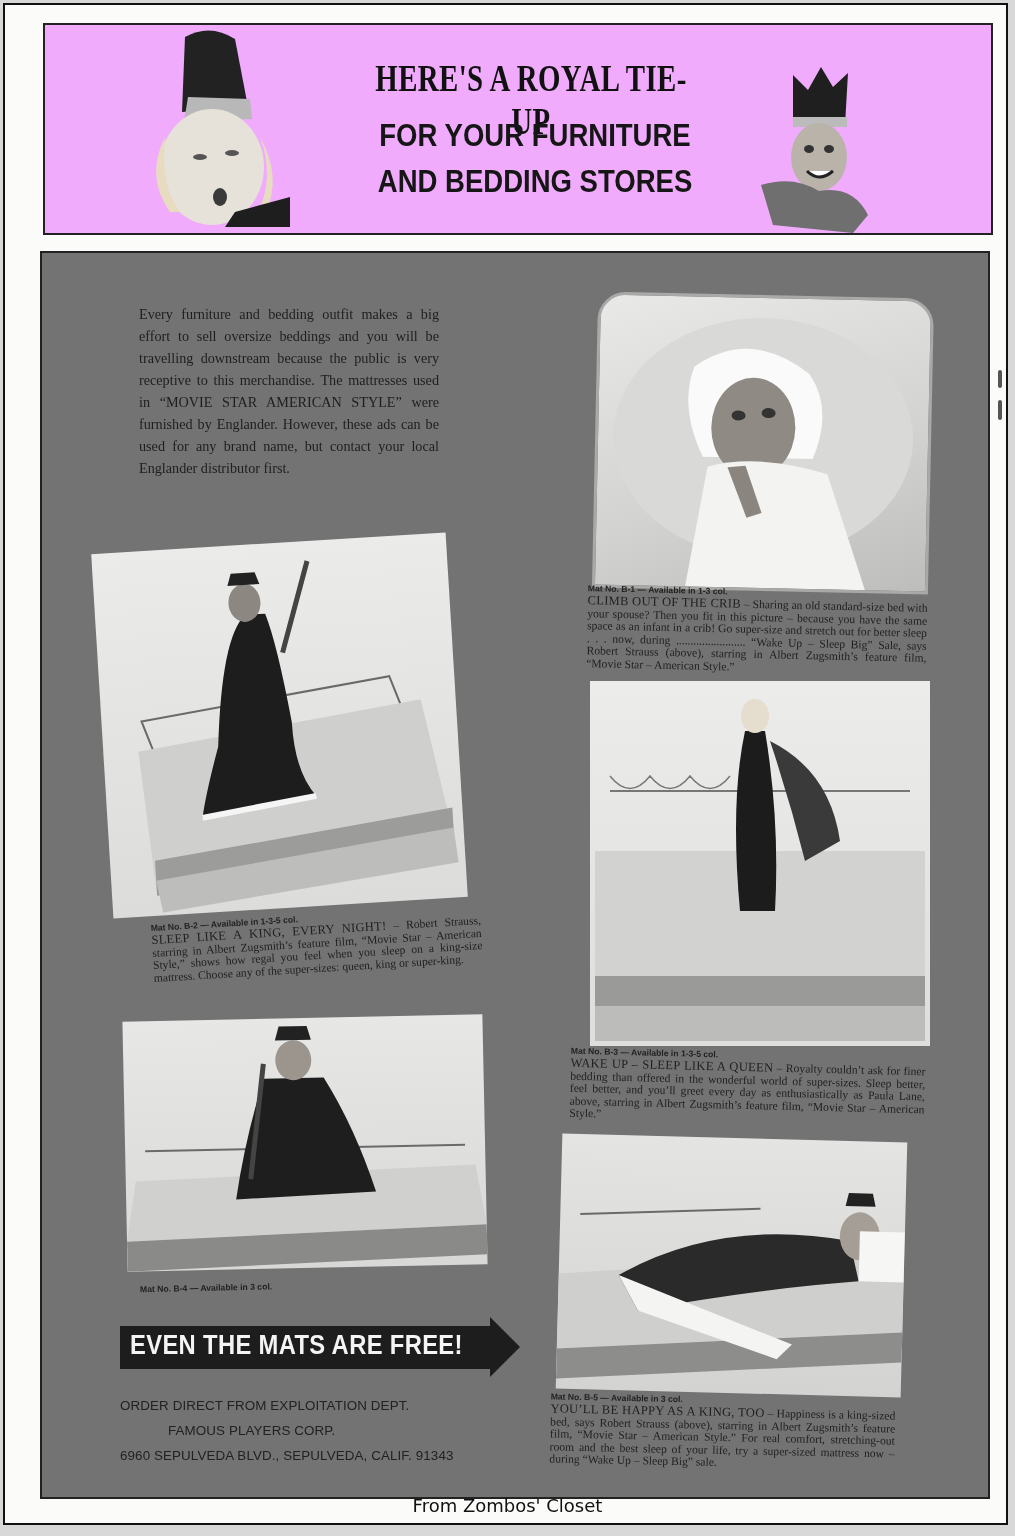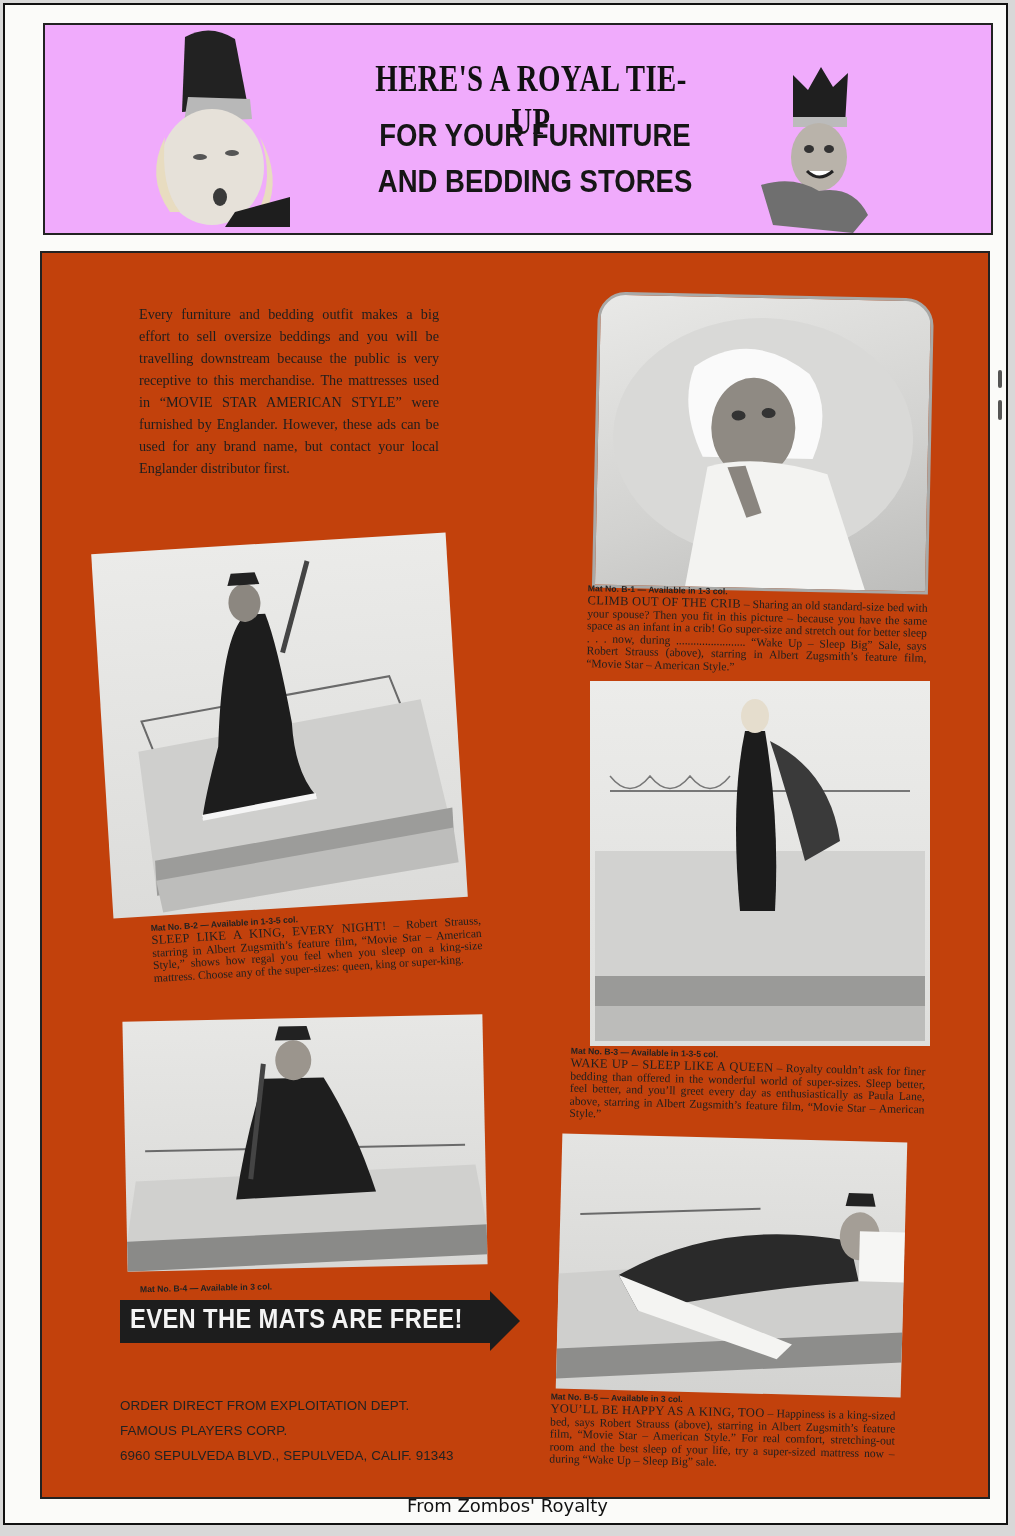--- a/index.html
+++ b/index.html
@@ -12,21 +12,21 @@
     position:absolute; left:3px; top:3px; width:1005px; height:1522px;
     background:#fbfbf9; border:2px solid #111;
     box-sizing:border-box;
   }
   .header-box {
     position:absolute; left:38px; top:18px; width:950px; height:212px;
     border:2px solid #222; box-sizing:border-box; background:#f0abfc;
   }
   .main-box {
     position:absolute; left:35px; top:246px; width:950px; height:1248px;
-    border:2px solid #222; box-sizing:border-box; background:#c2410c;
+    border:2px solid #222; box-sizing:border-box; background:#737373;
   }
   .headline {
     position:absolute; left:276px; top:32px; width:420px; text-align:center;
     font-family:"Liberation Serif", serif; font-weight:bold; font-size:37px;
     letter-spacing:0.5px; transform:scaleX(0.78); transform-origin:center;
     color:#111;
   }
   .subhead {
     position:absolute; left:280px; width:420px; text-align:center;
     font-family:"Liberation Sans", sans-serif; font-weight:bold; font-size:32px;
@@ -48,21 +48,21 @@
   }
 
   .caption { position:absolute; font-size:11.6px; line-height:12.6px; color:#1f1f1f; text-align:justify; }
   .caption .mat {
     display:block; font-family:"Liberation Sans", sans-serif; font-weight:bold;
     font-size:8.6px; line-height:11px; color:#222;
   }
   .caption .title { font-size:12.5px; letter-spacing:0.3px; }
 
   .arrow-banner {
-    position:absolute; left:78px; top:1038px; width:400px; height:60px;
+    position:absolute; left:78px; top:1064px; width:400px; height:60px;
   }
   .arrow-body {
     position:absolute; left:0; top:9px; width:372px; height:43px; background:#1d1d1d;
   }
   .arrow-head {
     position:absolute; left:370px; top:0; width:0; height:0;
     border-top:30px solid transparent; border-bottom:30px solid transparent;
     border-left:30px solid #1d1d1d;
   }
   .arrow-text {
@@ -204,21 +204,21 @@
       <span class="mat">Mat No. B-5 — Available in 3 col.</span>
       <span class="title">YOU’LL BE HAPPY AS A KING, TOO</span><span> – Happiness is a king-sized bed, says Robert Strauss (above), starring in Albert Zugsmith’s feature film, “Movie Star – American Style.” For real comfort, stretching-out room and the best sleep of your life, try a super-sized mattress now – during “Wake Up – Sleep Big” sale.</span>
     </div>
 
     <div class="arrow-banner">
       <div class="arrow-body"></div>
       <div class="arrow-head"></div>
       <div class="arrow-text">EVEN THE MATS ARE FREE!</div>
     </div>
     <div class="order" style="top:1145px;">ORDER DIRECT FROM EXPLOITATION DEPT.</div>
-    <div class="order" style="top:1170px;">FAMOUS PLAYERS CORP.</div>
+    <div class="order" style="top:1170px;margin-left:48px;">FAMOUS PLAYERS CORP.</div>
     <div class="order" style="top:1195px;">6960 SEPULVEDA BLVD., SEPULVEDA, CALIF. 91343</div>
   </div>
 
   <div class="smudge" style="left:993px;top:365px;height:18px;"></div>
   <div class="smudge" style="left:993px;top:395px;height:20px;"></div>
 </div>
 
-<div class="footer-credit">From Zombos' Royalty</div>
+<div class="footer-credit">From Zombos' Closet</div>
 
 </body></html>

